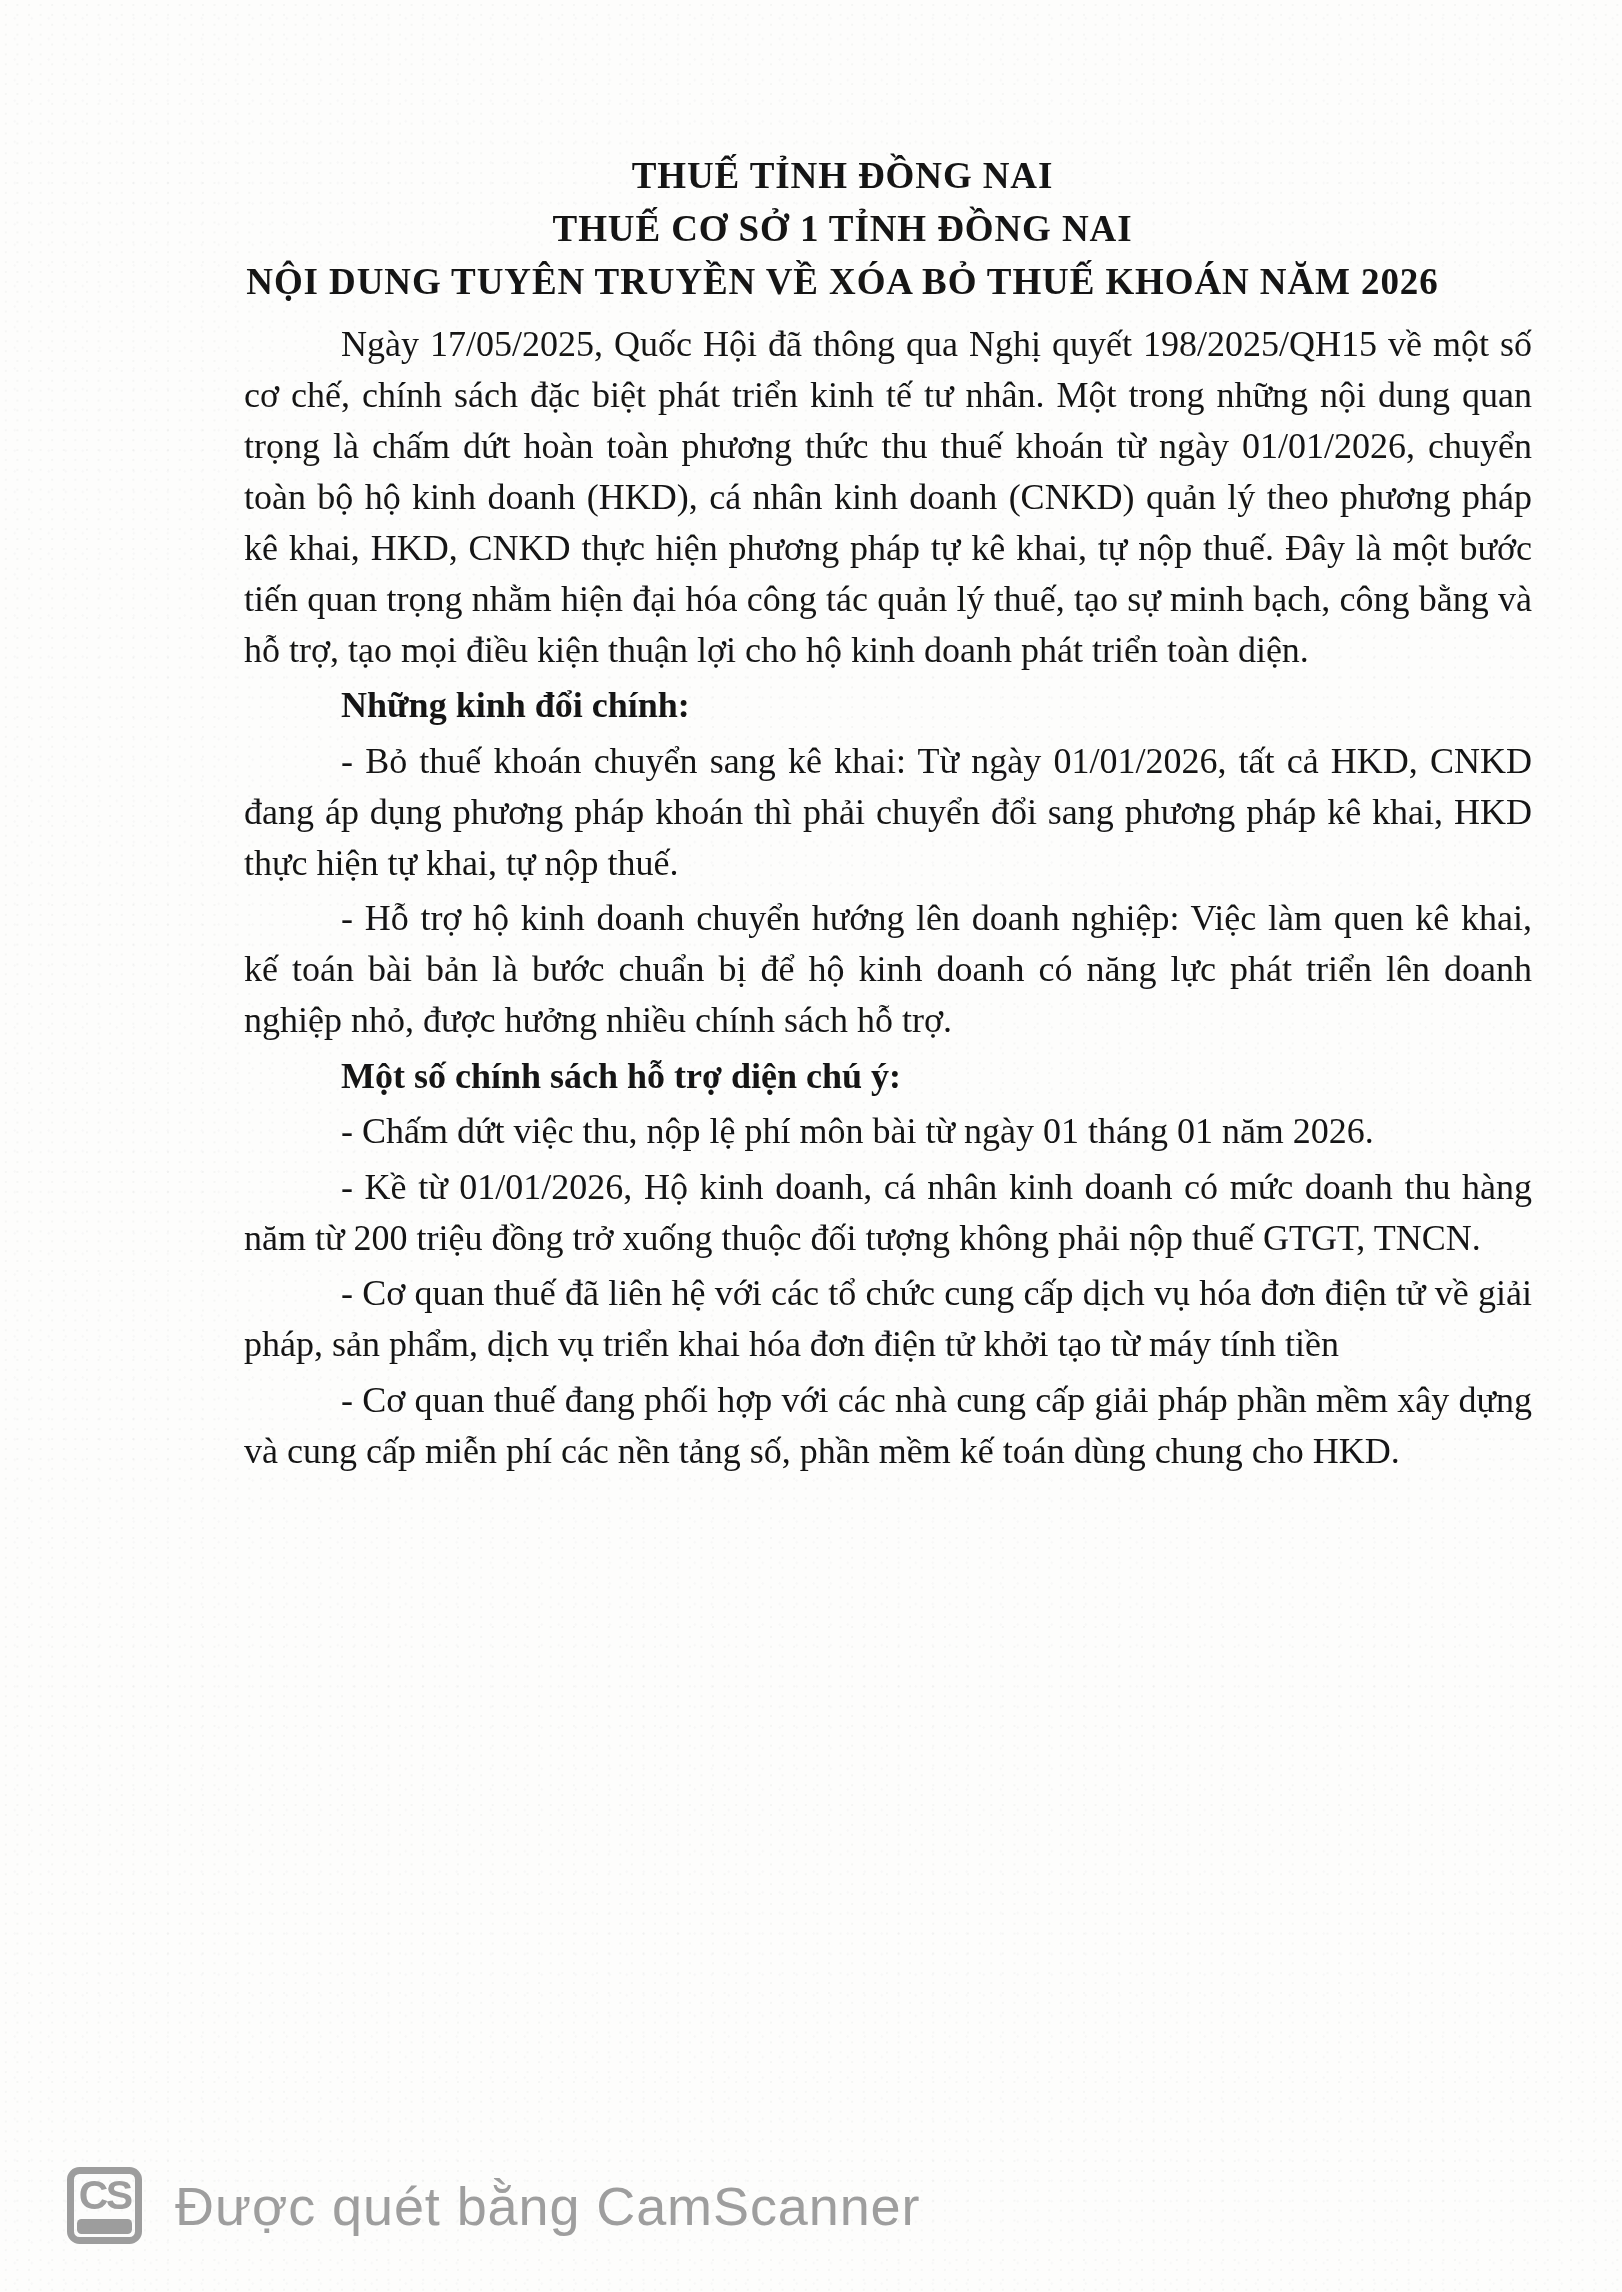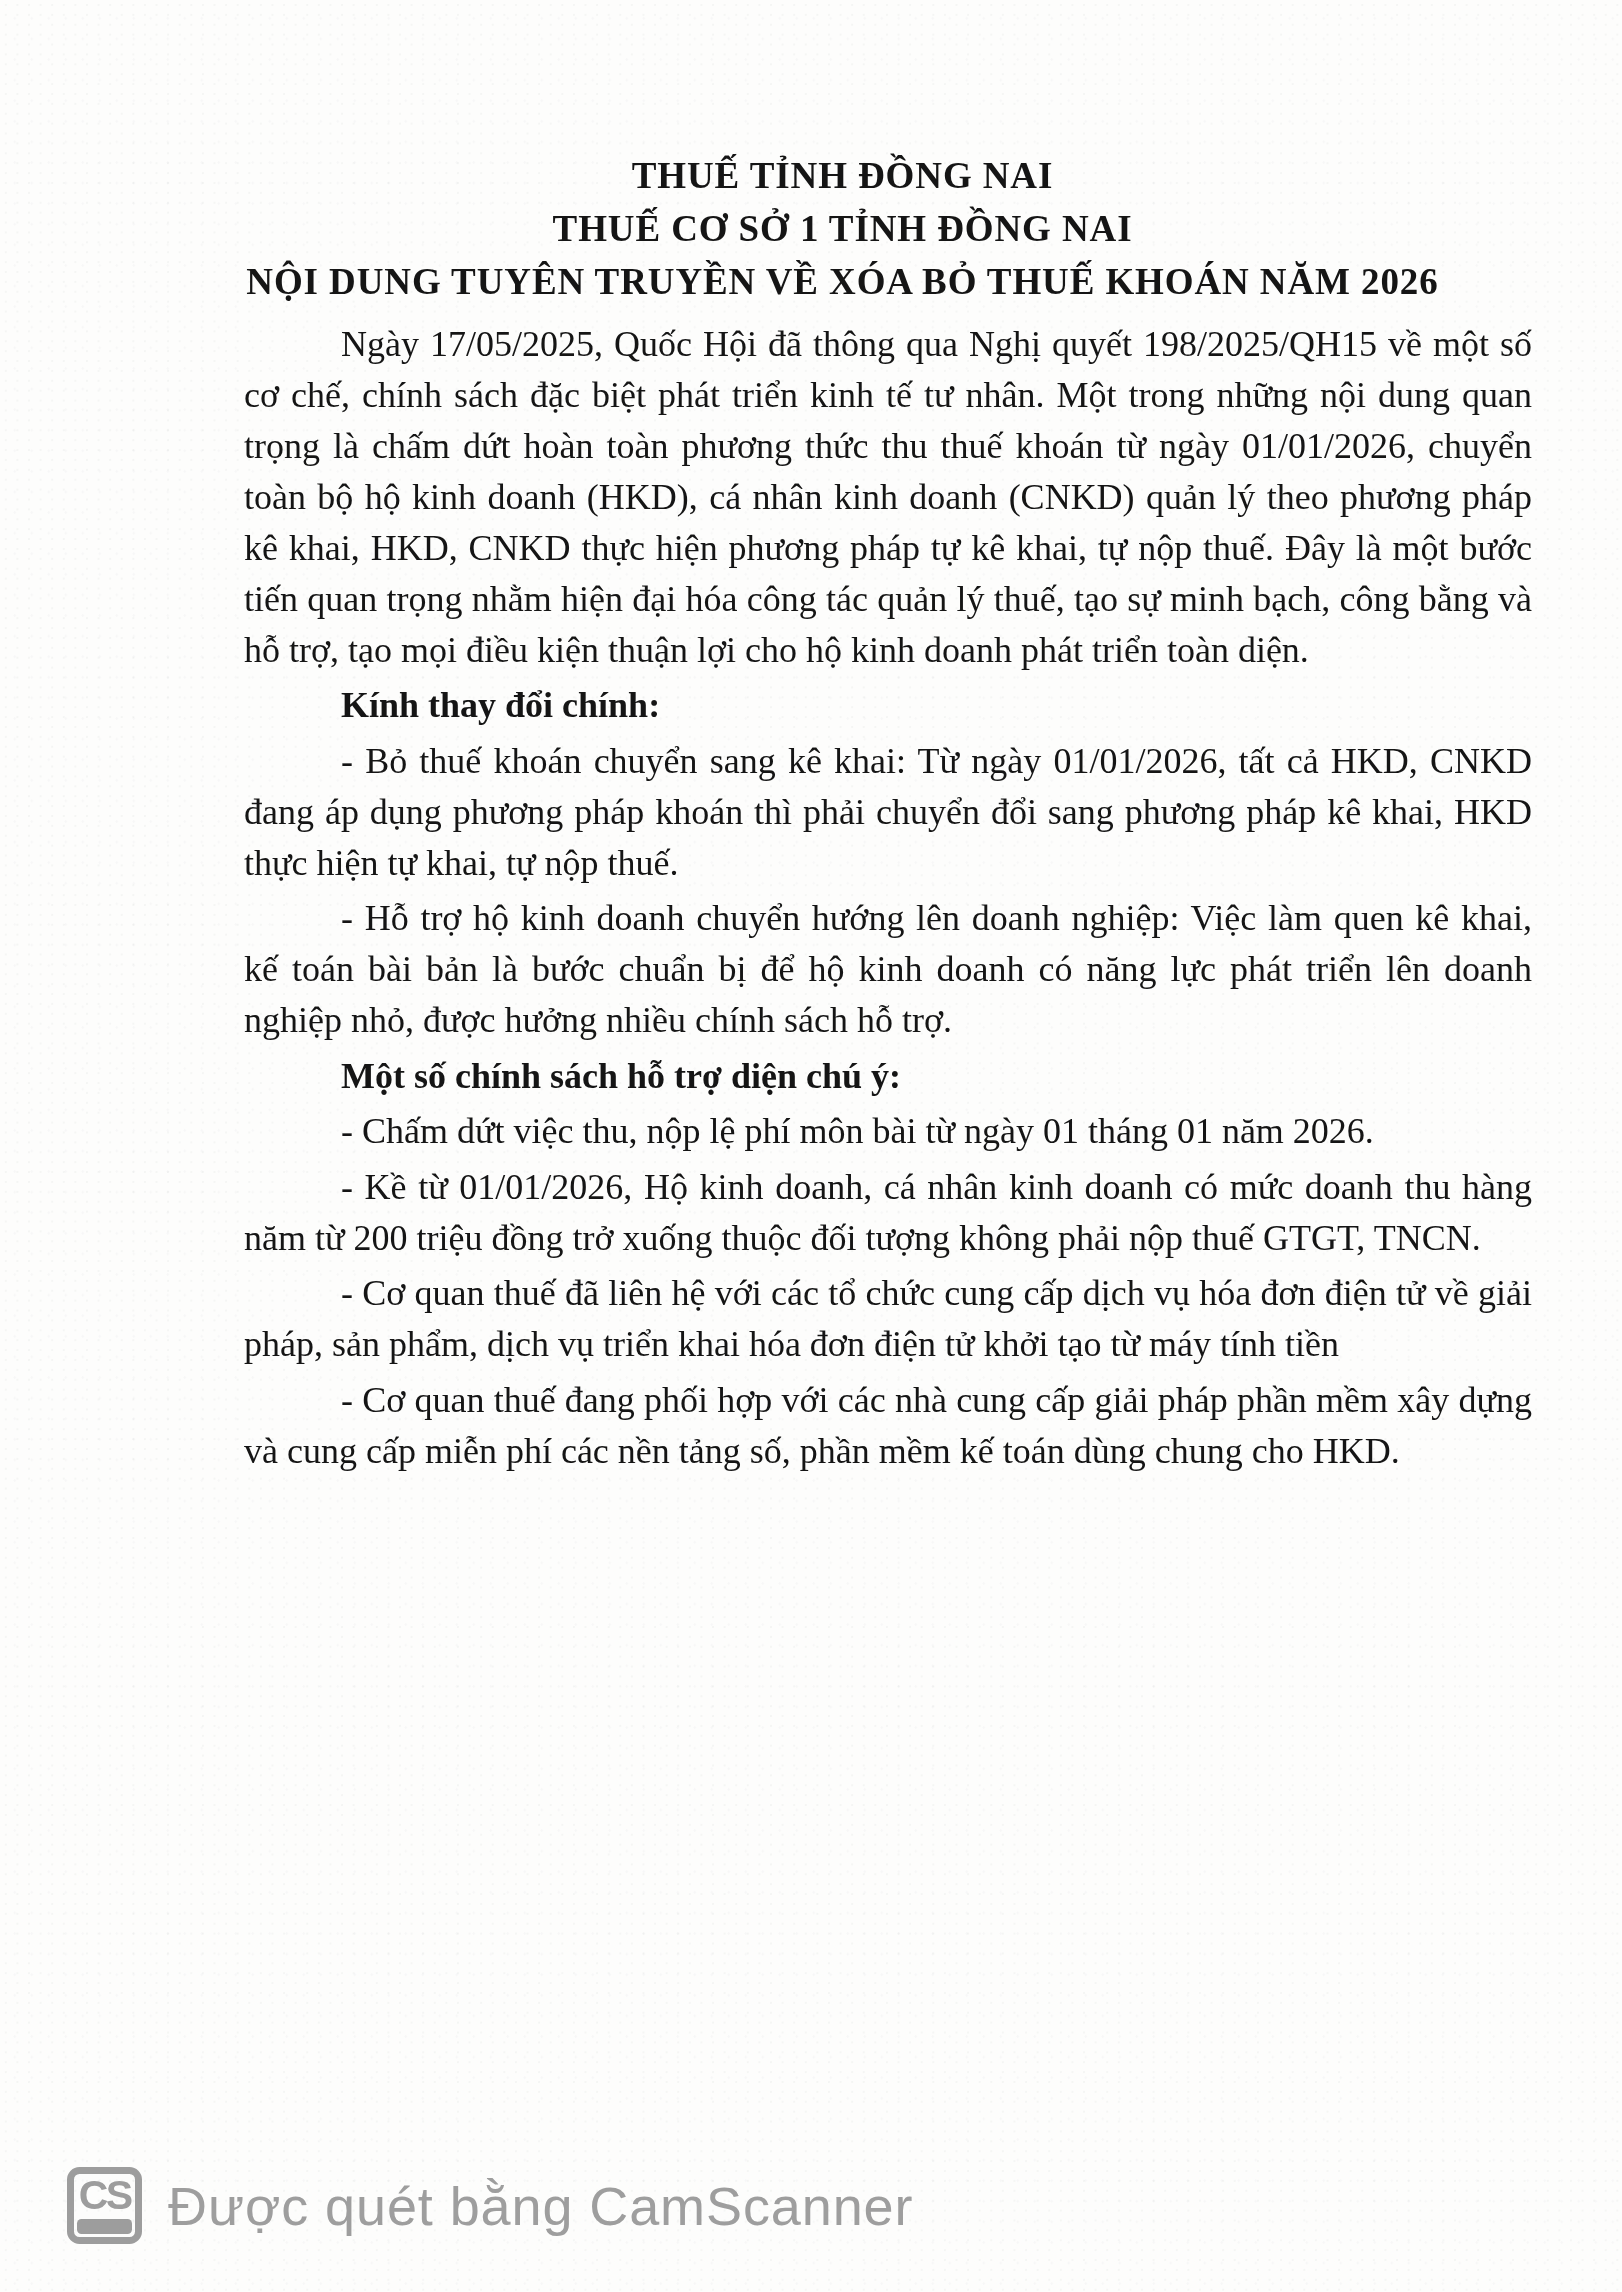--- a/index.html
+++ b/index.html
@@ -52,21 +52,21 @@
     font-weight: bold;
     text-align: left;
   }
   
   .watermark {
     position: absolute;
     left: 67px;
     top: 2167px;
     display: flex;
     align-items: center;
-    gap: 26px;
+    gap: 33px;
     font-family: "Liberation Sans", "DejaVu Sans", sans-serif;
   }
   .cs-icon {
     width: 61px;
     height: 63px;
     border: 7.2px solid #9d9d9d;
     border-radius: 12.5px;
     position: relative;
     background: transparent;
     flex: none;
@@ -106,21 +106,21 @@
   <div class="content">
 
     <div class="doc-title">
       <div>THUẾ TỈNH ĐỒNG NAI</div>
       <div>THUẾ CƠ SỞ 1 TỈNH ĐỒNG NAI</div>
       <div>NỘI DUNG TUYÊN TRUYỀN VỀ XÓA BỎ THUẾ KHOÁN NĂM 2026</div>
     </div>
 
     <div class="doc-body">
         <p class="paragraph">Ngày 17/05/2025, Quốc Hội đã thông qua Nghị quyết 198/2025/QH15 về một số cơ chế, chính sách đặc biệt phát triển kinh tế tư nhân. Một trong những nội dung quan trọng là chấm dứt hoàn toàn phương thức thu thuế khoán từ ngày 01/01/2026, chuyển toàn bộ hộ kinh doanh (HKD), cá nhân kinh doanh (CNKD) quản lý theo phương pháp kê khai, HKD, CNKD thực hiện phương pháp tự kê khai, tự nộp thuế. Đây là một bước tiến quan trọng nhằm hiện đại hóa công tác quản lý thuế, tạo sự minh bạch, công bằng và hỗ trợ, tạo mọi điều kiện thuận lợi cho hộ kinh doanh phát triển toàn diện.</p>
-        <p class="heading">Kính thay đổi chính:</p>
+        <p class="heading">Những kinh đổi chính:</p>
         <p class="paragraph">- Bỏ thuế khoán chuyển sang kê khai: Từ ngày 01/01/2026, tất cả HKD, CNKD đang áp dụng phương pháp khoán thì phải chuyển đổi sang phương pháp kê khai, HKD thực hiện tự khai, tự nộp thuế.</p>
         <p class="paragraph">- Hỗ trợ hộ kinh doanh chuyển hướng lên doanh nghiệp: Việc làm quen kê khai, kế toán bài bản là bước chuẩn bị để hộ kinh doanh có năng lực phát triển lên doanh nghiệp nhỏ, được hưởng nhiều chính sách hỗ trợ.</p>
         <p class="heading">Một số chính sách hỗ trợ diện chú ý:</p>
         <p class="paragraph">- Chấm dứt việc thu, nộp lệ phí môn bài từ ngày 01 tháng 01 năm 2026.</p>
         <p class="paragraph">- Kề từ 01/01/2026, Hộ kinh doanh, cá nhân kinh doanh có mức doanh thu hàng năm từ 200 triệu đồng trở xuống thuộc đối tượng không phải nộp thuế GTGT, TNCN.</p>
         <p class="paragraph">- Cơ quan thuế đã liên hệ với các tổ chức cung cấp dịch vụ hóa đơn điện tử về giải pháp, sản phẩm, dịch vụ triển khai hóa đơn điện tử khởi tạo từ máy tính tiền</p>
         <p class="paragraph">- Cơ quan thuế đang phối hợp với các nhà cung cấp giải pháp phần mềm xây dựng và cung cấp miễn phí các nền tảng số, phần mềm kế toán dùng chung cho HKD.</p>
       </div>
 
   </div>

